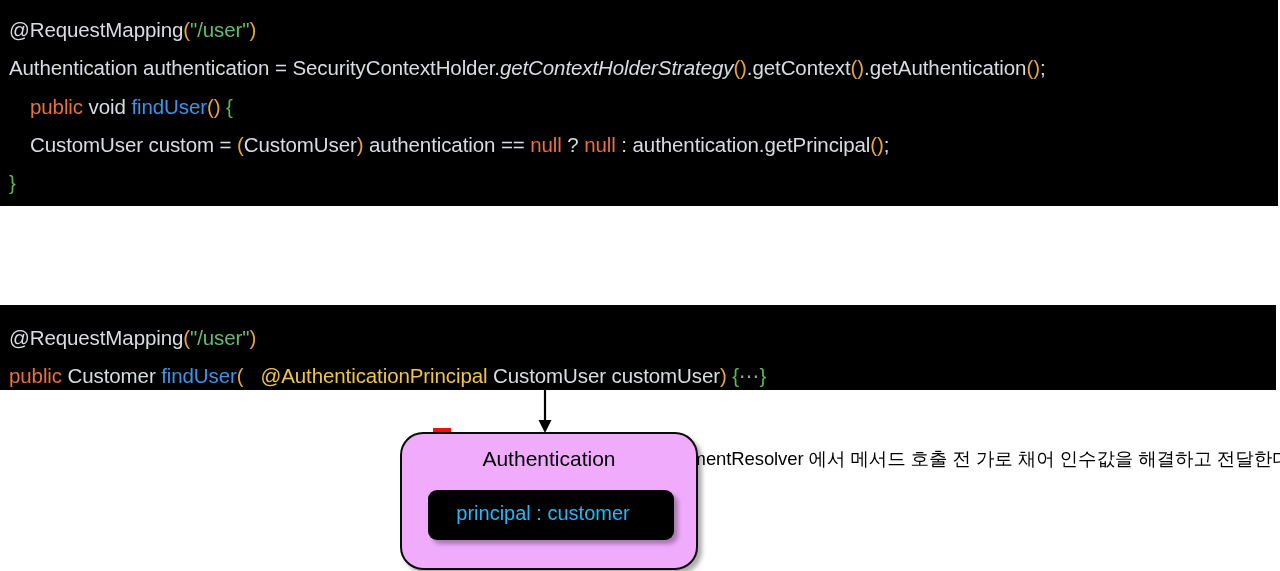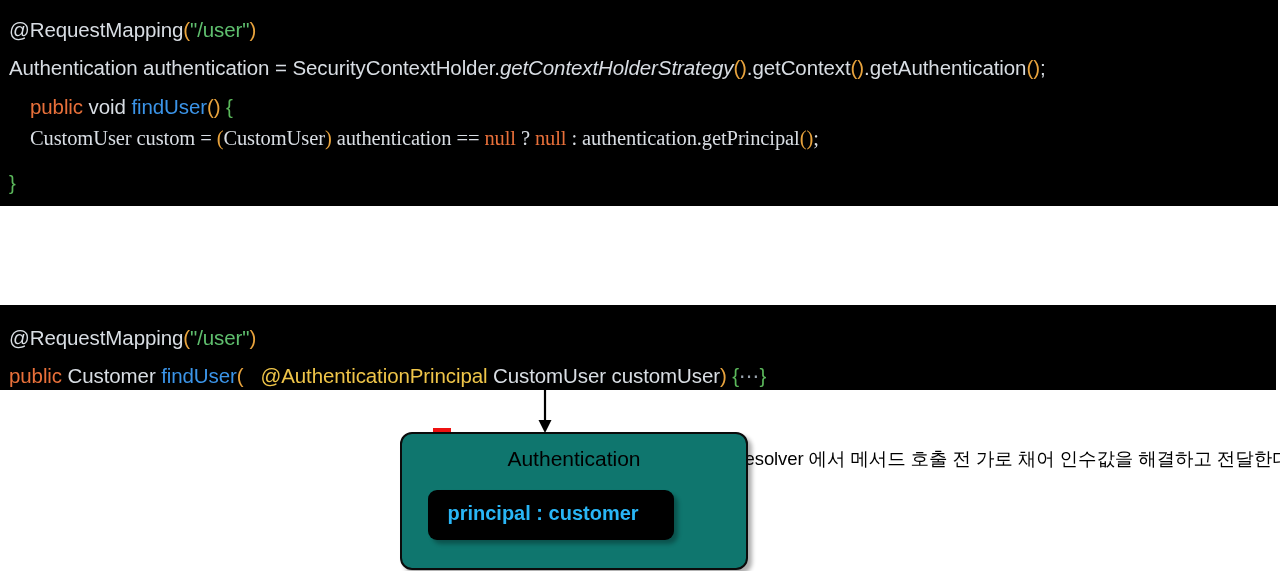--- a/index.html
+++ b/index.html
@@ -37,21 +37,21 @@
   }
   .code-line {
     font-size: 20.5px;
     line-height: 38px;
     letter-spacing: -0.1px;
     white-space: pre;
   }
   #code-panel-before .code-line:nth-child(1) { position:absolute; left:9px;  top:11px; }
   #code-panel-before .code-line:nth-child(2) { position:absolute; left:9px;  top:49px; }
   #code-panel-before .code-line:nth-child(3) { position:absolute; left:30px; top:88px; }
-  #code-panel-before .code-line:nth-child(4) { position:absolute; left:30px; top:119px;font-family:Liberation Serif, serif; }
+  #code-panel-before .code-line:nth-child(4) { position:absolute; left:30px; top:126px; }
   #code-panel-before .code-line:nth-child(5) { position:absolute; left:9px;  top:164px; }
 
   #code-panel-after .code-line:nth-child(1) { position:absolute; left:9px; top:14px; }
   #code-panel-after .code-line:nth-child(2) { position:absolute; left:9px; top:52px; }
 
   
   .tk-plain   { color: #d8dde3; }
   .tk-keyword { color: #e8703a; }
   .tk-method  { color: #3b94e8; }
   .tk-paren   { color: #e8a33d; }
@@ -90,25 +90,25 @@
     position: absolute;
     left: 535px;
     top: 390px;
   }
 
   
   #authentication-box {
     position: absolute;
     left: 400px;
     top: 432px;
-    width: 348px;
+    width: 298px;
     height: 138px;
-    background: #0f766e;
+    background: #f0abfc;
     border: 2px solid #0b0b0b;
-    border-radius: 12px;
+    border-radius: 23px;
     box-sizing: border-box;
     box-shadow: 4px 4px 4px rgba(0,0,0,0.32);
   }
   #authentication-box-title {
     position: absolute;
     left: 0;
     right: 0;
     top: 13px;
     text-align: center;
     font-size: 21px;
@@ -126,21 +126,20 @@
   }
   #principal-chip-label {
     position: absolute;
     left: 0;
     right: 16px;
     top: 12px;
     text-align: center;
     font-size: 20px;
     color: #29b6f6;
     white-space: nowrap;
-    font-weight: bold;
   }
 </style>
 </head>
 <body>
 
 <div class="code-panel" id="code-panel-before">
   <div class="code-line"><span class="tk-plain">@RequestMapping</span><span class="tk-paren">(</span><span class="tk-string">"/user"</span><span class="tk-paren">)</span></div>
   <div class="code-line"><span class="tk-plain">Authentication authentication = SecurityContextHolder.</span><span class="tk-static">getContextHolderStrategy</span><span class="tk-paren">()</span><span class="tk-plain">.getContext</span><span class="tk-paren">()</span><span class="tk-plain">.getAuthentication</span><span class="tk-paren">()</span><span class="tk-plain">;</span></div>
   <div class="code-line"><span class="tk-keyword">public</span><span class="tk-plain"> void </span><span class="tk-method">findUser</span><span class="tk-paren">()</span><span class="tk-plain"> </span><span class="tk-brace">{</span></div>
   <div class="code-line"><span class="tk-plain">CustomUser custom = </span><span class="tk-paren">(</span><span class="tk-plain">CustomUser</span><span class="tk-paren">)</span><span class="tk-plain"> authentication == </span><span class="tk-keyword">null</span><span class="tk-plain"> ? </span><span class="tk-keyword">null</span><span class="tk-plain"> : authentication.getPrincipal</span><span class="tk-paren">()</span><span class="tk-plain">;</span></div>

